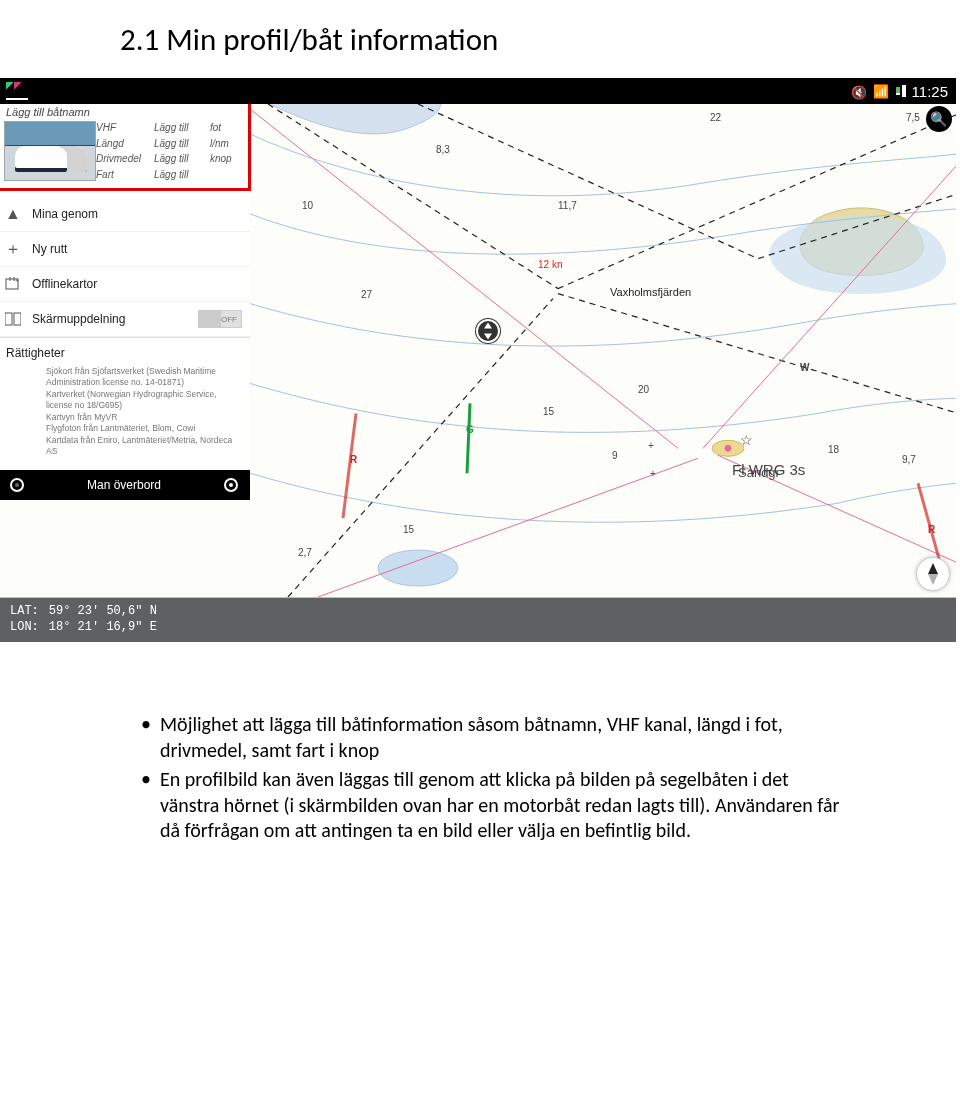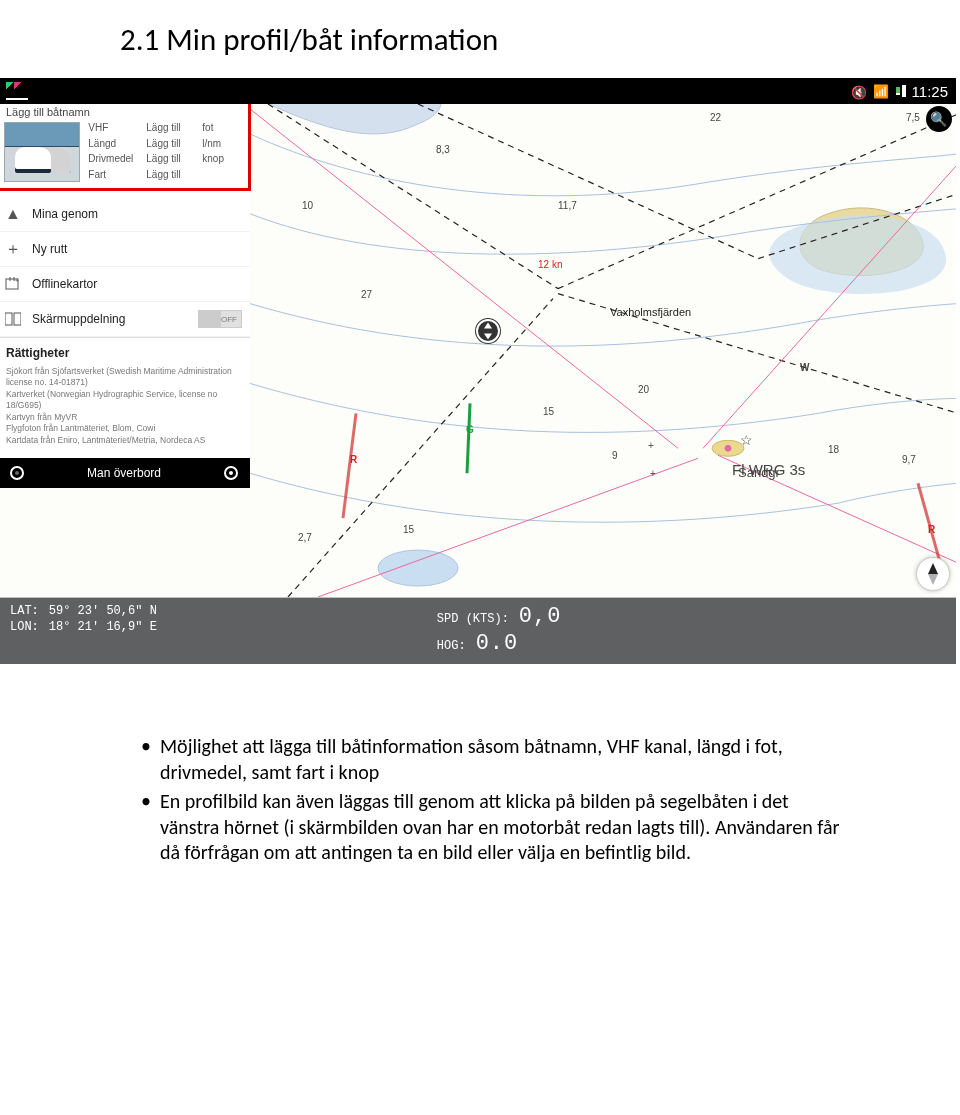--- a/index.html
+++ b/index.html
@@ -75,24 +75,24 @@
     padding: 4px 12px 3px 30px;
     border-bottom: 1px solid #eee;
   }
   .sb-top .title { font-size:13px; color:#222; }
   .sb-top .close { color:#1565c0; font-size:18px; line-height:1; cursor:pointer; font-weight:300; }
   .profile-box-outer {
     border: 3px solid #e00000;
     margin: -28px -1px 0 -1px;
     padding: 25px 0 2px 0;
   }
-  .profile-box { padding: 2px 24px 4px 0; }
+  .profile-box { padding: 2px 8px 4px 0; font-style: italic; }
   .profile-addname { font-size:11px; color:#444; padding-left:6px; margin-bottom:2px; }
   .profile-grid {
-    display:flex; gap:8px; align-items:flex-end;
+    display:flex; gap:0; align-items:center;
   }
   .boat-photo {
     width: 92px; height: 60px;
     margin-left: 4px;
     background: linear-gradient(#6a9ab8 0 40%, #2a4a60 40% 42%, #cfd6dc 42% 100%);
     position:relative;
     border:1px solid #9aa;
   }
   .boat-photo::after{
     content:""; position:absolute; left:10px; right:8px; bottom:8px; height:26px;
@@ -115,22 +115,22 @@
   .sb-row .toggle {
     margin-left:auto;
     width: 44px; height: 18px;
     background: #e0e0e0; border:1px solid #ccc;
     display:flex; align-items:center;
     font-size:8px; color:#777; justify-content:flex-end; padding-right:4px;
     position:relative;
   }
   .sb-row .toggle::before { content:""; position:absolute; left:0; top:0; bottom:0; width:22px; background:#ccc; }
   .rights-block { padding: 8px 8px 12px 8px; border-top:1px solid #ddd; }
-  .rights-block .h { font-size:12px; font-weight:bold; color:#222; margin-bottom:6px; }
-  .rights-block .c { font-size:8.5px; line-height:1.35; color:#777; }
+  .rights-block .h { font-size:12px; font-weight:normal; color:#222; margin-bottom:6px; }
+  .rights-block .c { font-size:8.5px; line-height:1.35; color:#777;margin-left:40px; }
   .mob-bar {
     height: 30px; background: #000; color:#fff;
     display:flex; align-items:center; justify-content:center;
     gap: 20px; font-size:12px;
     position:relative;
   }
   .mob-bar .ring {
     width:14px; height:14px; border:2px solid #fff; border-radius:50%;
     position:relative;
   }
@@ -281,27 +281,27 @@
 
         <span class="map-label" style="left:438px; top:40px;">8,3</span>
         <span class="map-label" style="left:560px; top:96px;">11,7</span>
         <span class="map-label" style="left:363px; top:185px;">27</span>
         <span class="map-label" style="left:304px; top:96px;">10</span>
         <span class="map-label" style="left:545px; top:302px;">15</span>
         <span class="map-label" style="left:640px; top:280px;">20</span>
         <span class="map-label" style="left:614px; top:346px;">9</span>
         <span class="map-label" style="left:830px; top:340px;">18</span>
         <span class="map-label" style="left:904px; top:350px;">9,7</span>
-        <span class="map-label" style="left:300px; top:428px;">2,7</span>
+        <span class="map-label" style="left:300px; top:443px;">2,7</span>
         <span class="map-label" style="left:405px; top:420px;">15</span>
         <span class="map-label" style="left:908px; top:8px;">7,5</span>
         <span class="map-label" style="left:712px; top:8px;">22</span>
 
         <span class="map-label" style="left:540px; top:155px; color:#d22;">12 kn</span>
-        <span class="map-label strong" style="left:612px; top:202px;text-align:center;">Vaxholmsfjärden</span>
+        <span class="map-label strong" style="left:612px; top:182px;text-align:center;">Vaxholmsfjärden</span>
 
         <span class="map-label" style="left:468px; top:320px; color:#1b9e3f; font-weight:bold;">G</span>
         <span class="map-label" style="left:352px; top:350px; color:#c22; font-weight:bold;">R</span>
         <span class="map-label" style="left:930px; top:420px; color:#c22; font-weight:bold;">R</span>
         <span class="map-label" style="left:802px; top:258px; font-weight:bold;">W</span>
 
         <span class="map-label" style="left:650px; top:336px; color:#555;">+</span>
         <span class="map-label" style="left:652px; top:364px; color:#555;">+</span>
         <span class="map-label" style="left:742px; top:328px; font-size:14px;">☆</span>
         <span class="map-label" style="left:740px; top:346px; font-size:13px;margin-top:15px;">Sandgr</span>
@@ -398,30 +398,20 @@
       <div class="col">
         <div class="row">
             <span>LAT:</span>
           <span>59° 23' 50,6" N</span>
           </div>
         <div class="row">
             <span>LON:</span>
           <span>18° 21' 16,9" E</span>
           </div>
       </div>
-      <div class="col" style="margin-left:220px;">
-        <div class="row">
-            <span>SPD (KTS):</span>
-          <span class="big">0,0</span>
-          </div>
-        <div class="row">
-            <span>HOG:</span>
-          <span class="big">0.0</span>
-          </div>
-      </div>
     </div>
   </div>
 
   <ul class="bullets">
     <li>Möjlighet att lägga till båtinformation såsom båtnamn, VHF kanal, längd i fot, drivmedel, samt fart i knop</li>
     <li>En profilbild kan även läggas till genom att klicka på bilden på segelbåten i det vänstra hörnet (i skärmbilden ovan har en motorbåt redan lagts till). Användaren får då förfrågan om att antingen ta en bild eller välja en befintlig bild.</li>
   </ul>
 </div>
 
 </body></html>

